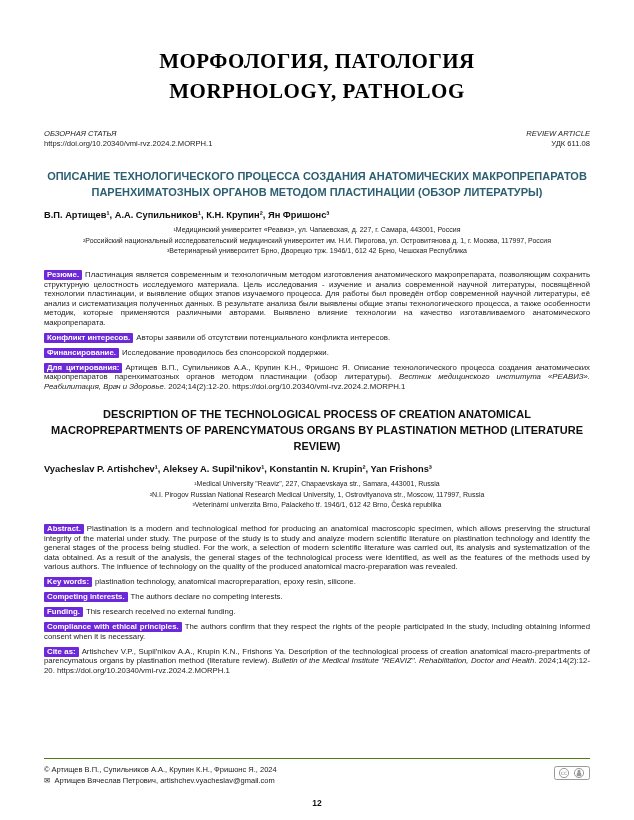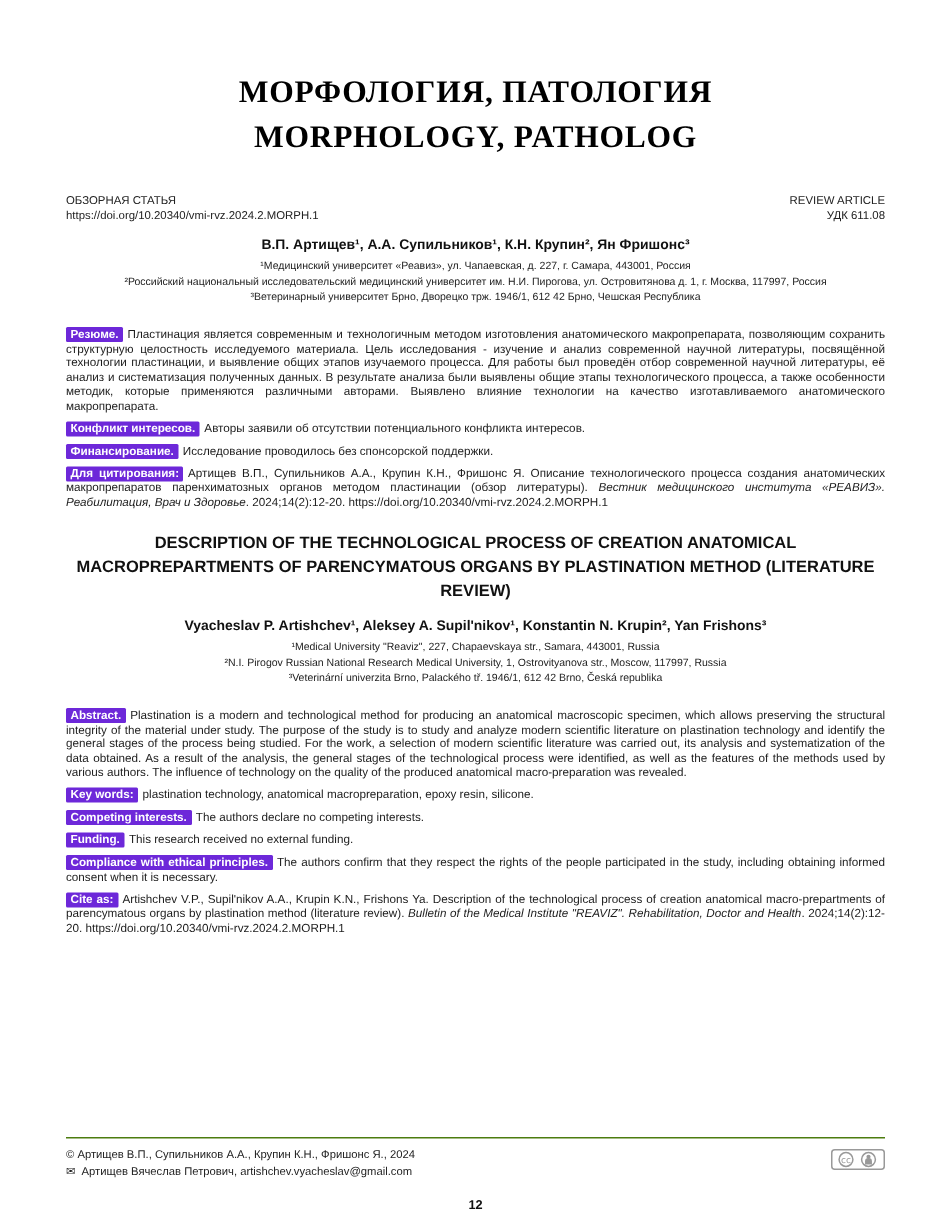--- a/index.html
+++ b/index.html
@@ -9,24 +9,24 @@
     width:634px; height:820px; margin:0 auto; background:#ffffff;
     padding:46px 44px 12px 44px; display:flex; flex-direction:column;
     overflow:hidden; color:#1a1a1a; position:relative;
   }
   .journal-header {
     text-align:center; font-family:"Liberation Serif", serif;
     font-weight:bold; font-size:21px; line-height:1.45; letter-spacing:.5px; color:#000;
   }
   .meta-row { display:flex; justify-content:space-between; margin-top:22px; font-size:7.6px; line-height:1.35; color:#222; }
   .meta-right { text-align:right; }
-  .article-type { }
+  .article-type { font-style:italic; }
   .title-ru { margin-top:20px; text-align:center; font-weight:bold; font-size:11px; line-height:1.45; color:#2d5f71; }
   .title-en { margin-top:16px; text-align:center; font-weight:bold; font-size:11px; line-height:1.45; color:#111; }
-  .authors  { margin-top:9px; text-align:center; font-weight:bold; font-size:9.3px; color:#111; }
+  .authors  { margin-top:9px; font-weight:bold; font-size:9.3px; color:#111; }
   .affils   { margin-top:5px; text-align:center; font-size:7px; line-height:1.5; color:#222; }
   .body-block { margin-top:8px; }
   .para { font-size:7.8px; line-height:1.22; text-align:justify; margin-top:5.5px; color:#1c1c1c; }
   .chip {
     background:#6d28d9; color:#ffffff; font-weight:bold;
     padding:0 3px 1px 3px; margin-right:3px; border-radius:1px; white-space:nowrap;
   }
   .italic { font-style:italic; }
   .footer { margin-top:auto; border-top:1px solid #4d7c0f; padding-top:5px; font-size:7.5px; line-height:1.5; color:#222; position:relative; }
   .footer .cc-badge { position:absolute; right:0; top:7px; }
@@ -48,20 +48,21 @@
     <div class="meta-left">
       <div class="article-type">ОБЗОРНАЯ СТАТЬЯ</div>
       <a href="#" class="email-link">https://doi.org/10.20340/vmi-rvz.2024.2.MORPH.1</a>
     </div>
     <div class="meta-right">
       <div class="article-type">REVIEW ARTICLE</div>
       <div>УДК 611.08</div>
     </div>
   </div>
 
+  <h1 class="title-ru">ОПИСАНИЕ ТЕХНОЛОГИЧЕСКОГО ПРОЦЕССА СОЗДАНИЯ АНАТОМИЧЕСКИХ МАКРОПРЕПАРАТОВ ПАРЕНХИМАТОЗНЫХ ОРГАНОВ МЕТОДОМ ПЛАСТИНАЦИИ (ОБЗОР ЛИТЕРАТУРЫ)</h1>
   <div class="authors">В.П. Артищев¹, А.А. Супильников¹, К.Н. Крупин², Ян Фришонс³</div>
   <div class="affils">
     <div>¹Медицинский университет «Реавиз», ул. Чапаевская, д. 227, г. Самара, 443001, Россия</div>
     <div>²Российский национальный исследовательский медицинский университет им. Н.И. Пирогова, ул. Островитянова д. 1, г. Москва, 117997, Россия</div>
     <div>³Ветеринарный университет Брно, Дворецко трж. 1946/1, 612 42 Брно, Чешская Республика</div>
   </div>
 
   <div class="body-block">
     <p class="para">
       <span class="chip">Резюме.</span><span>Пластинация является современным и технологичным методом изготовления анатомического макропрепарата, позволяющим сохранить структурную целостность исследуемого материала. Цель исследования - изучение и анализ современной научной литературы, посвящённой технологии пластинации, и выявление общих этапов изучаемого процесса. Для работы был проведён отбор современной научной литературы, её анализ и систематизация полученных данных. В результате анализа были выявлены общие этапы технологического процесса, а также особенности методик, которые применяются различными авторами.  Выявлено влияние технологии на качество изготавливаемого анатомического макропрепарата.</span>

